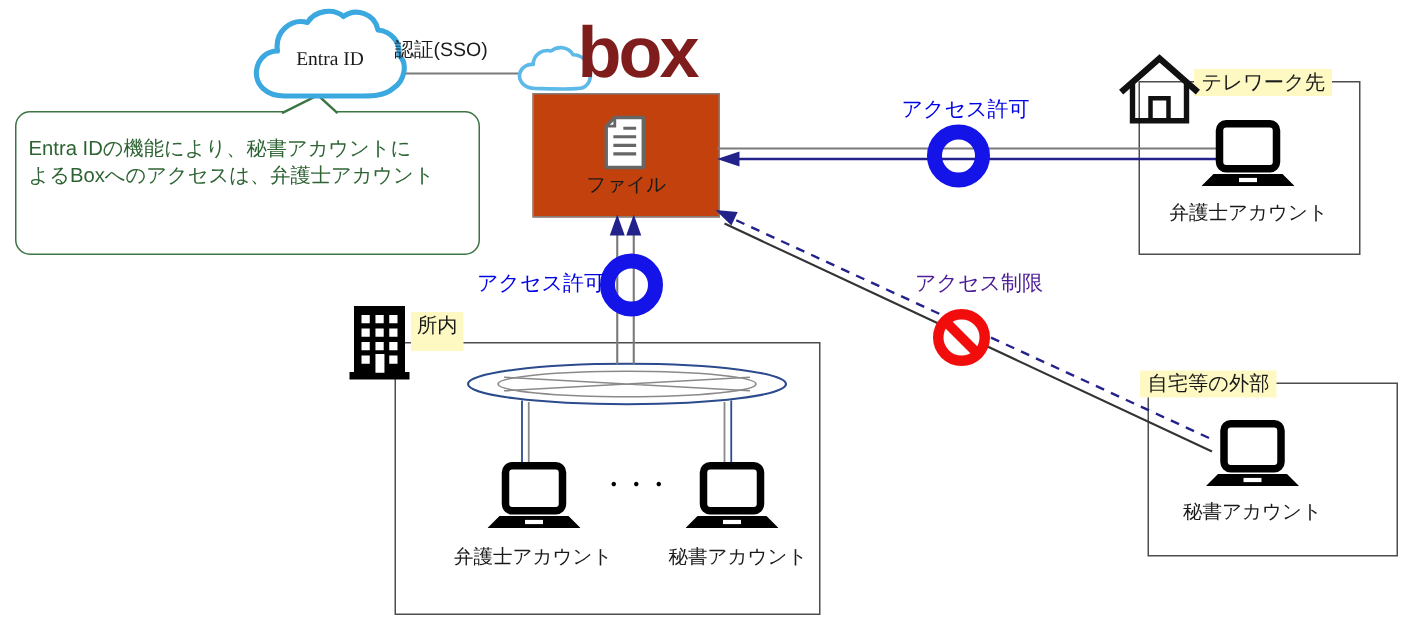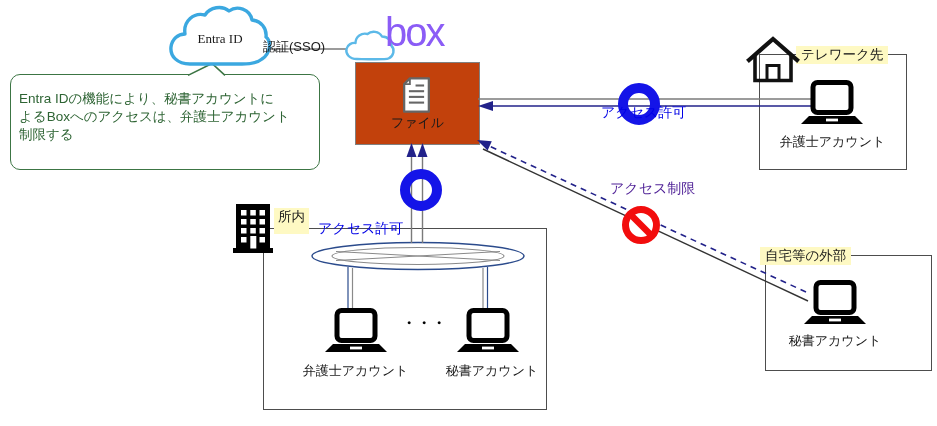--- a/index.html
+++ b/index.html
@@ -7,24 +7,24 @@
          font-family:"Liberation Sans","DejaVu Sans",sans-serif;}
   .abs{position:absolute;}
   .lbl{position:absolute;color:#1a1a1a;font-size:13px;white-space:nowrap;z-index:7;}
   .center{text-align:center;}
   .rectbox{position:absolute;border:1.2px solid #4d4d4d;background:transparent;z-index:1;}
   .rect-title{position:absolute;background:#fef9c3;padding:0 5px;font-size:13.5px;color:#1a1a1a;z-index:2;white-space:nowrap;}
   .filebox{position:absolute;left:355px;top:62px;width:123px;height:81px;border:1.5px solid #808080;background:#c2410c;z-index:3;}
   .callout{position:absolute;left:10px;top:74px;width:292px;height:64px;border:1.6px solid #3C7544;
            border-radius:10px;background:#fff;z-index:2;padding:15px 8px;box-sizing:content-box;}
   .callout div{color:#2E6434;font-size:13.5px;line-height:1.33;white-space:nowrap;}
-  .annot-blue{position:absolute;color:#0000E6;font-size:14px;z-index:7;white-space:nowrap;margin-top:40px;}
+  .annot-blue{position:absolute;color:#0000E6;font-size:14px;z-index:7;white-space:nowrap;}
   .annot-red{position:absolute;color:#4c1d95;font-size:14px;z-index:7;white-space:nowrap;}
-  .boxlogo{position:absolute;left:385px;top:12px;font-size:40px;font-weight:normal;letter-spacing:-2px;
-           color:#8b5cf6;z-index:6;line-height:1;}
+  .boxlogo{position:absolute;left:385px;top:12px;font-size:48px;font-weight:bold;letter-spacing:-2px;
+           color:#7f1d1d;z-index:6;line-height:1;}
   .icon{position:absolute;z-index:6;}
   .wires{position:absolute;left:0;top:0;z-index:5;pointer-events:none;}
   .dots{position:absolute;left:396px;top:314px;width:56px;text-align:center;font-size:15px;font-weight:bold;z-index:7;}
 </style>
 </head>
 <body>
 
 <div class="stage">
 
   <svg width="0" height="0" style="position:absolute" aria-hidden="true">
@@ -84,31 +84,30 @@
       <use href="#sym-doc" width="35" height="38"></use>
     </svg>
     <div class="lbl center" style="left:0;top:51px;width:123px;">ファイル</div>
   </div>
 
   <svg class="icon" style="left:166px;top:4px;" width="106" height="68">
     <path d="M24 60 C11 60 4 52 5 43 C6 35 12 30 19 30 C17 17 28 8 39 11 C44 3 56 1 63 7 C71 1 84 5 86 16 C95 17 101 24 100 33 C106 38 104 50 96 55 C90 60 82 60 76 60 Z" fill="#fff" stroke="#3BA8E0" stroke-width="3.4" stroke-linejoin="round"></path>
   </svg>
   <div class="lbl center" style="left:180px;top:31px;width:80px;z-index:7;font-family:Liberation Serif, serif;">Entra ID</div>
 
-  <div class="lbl" style="left:263px;top:38px;">認証(SSO)</div>
+  <div class="lbl" style="left:263px;top:24px;">認証(SSO)</div>
 
   <svg class="icon" style="left:343px;top:28px;" width="54" height="36">
     <path d="M14 31 C6 31 2.5 25.5 3.5 21 C4.5 16.5 9 14.5 12.5 15 C12.5 8.5 18.5 4.5 24.5 6 C28.5 2.5 36 3 39 8.5 C45 8.5 49 13 48.5 18 C52 21 51 28 45.5 30.5 C42 32 18 31 14 31 Z" fill="#fff" stroke="#5CB9E8" stroke-width="2.4" stroke-linejoin="round"></path>
   </svg>
   <div class="boxlogo">box</div>
 
   <div class="callout">
     <div>Entra IDの機能により、秘書アカウントに</div>
     <div>よるBoxへのアクセスは、弁護士アカウント</div>
-    <div>制限する</div>
   </div>
 
   <svg class="icon" style="left:744px;top:33px;" width="58" height="52">
     <use href="#sym-house" width="58" height="52"></use>
   </svg>
   <svg class="icon" style="left:232px;top:202px;" width="42" height="52">
     <use href="#sym-building" width="42" height="52"></use>
   </svg>
 
   <svg class="icon" style="left:801px;top:80px;" width="62" height="48">

